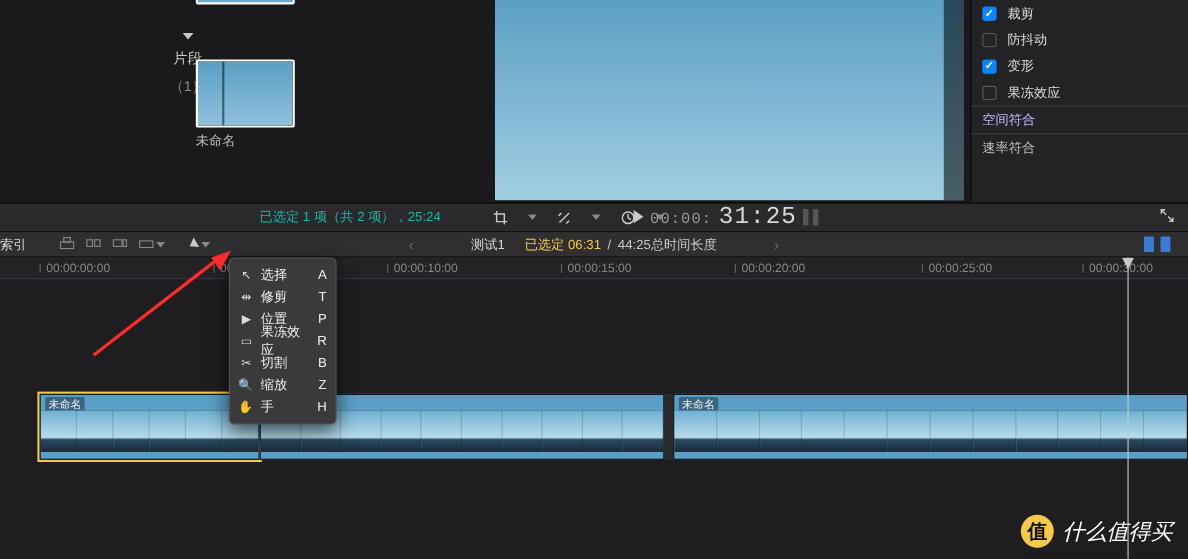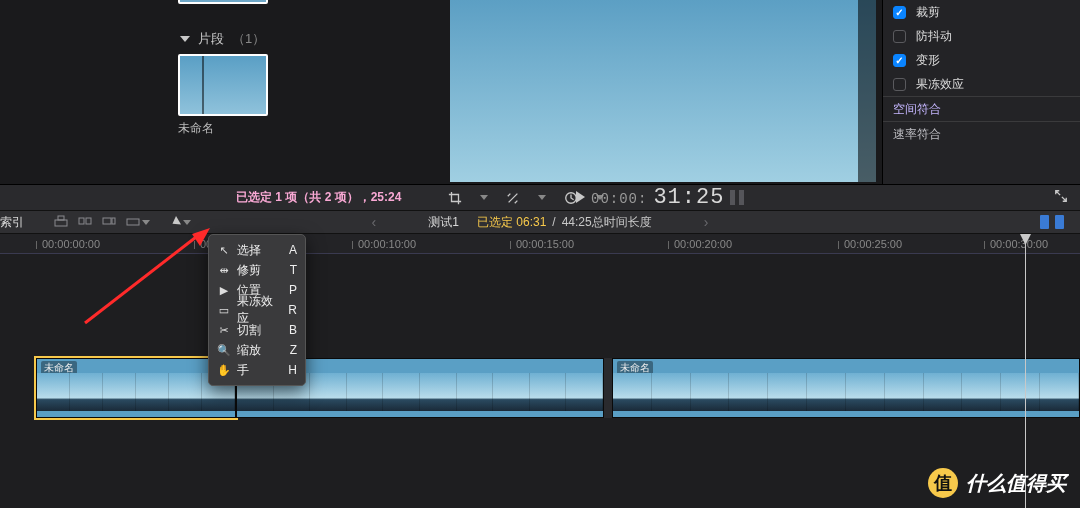--- a/index.html
+++ b/index.html
@@ -6,41 +6,41 @@
   body { width: 1080px; height: 508px; background: #1c1c1e; color: #ddd; overflow: hidden; position: relative; font-size: 12px; }
 
   
   .upper { position: absolute; left: 0; top: 0; right: 0; height: 210px; display: flex; }
   .browser-panel { width: 434px; height: 100%; background: #1a1a1c; position: relative; }
   .viewer-panel  { flex: 1; height: 100%; background: #1a1a1c; position: relative; }
   .inspector-panel { width: 198px; height: 100%; background: #232326; border-left: 1px solid #000; }
 
   
   .thumb-partial { position: absolute; left: 178px; top: -20px; width: 90px; height: 24px; background: #6fa8c8; border: 2px solid #fff; border-radius: 2px; overflow: hidden; }
-  .disclosure-row { position: absolute; left: 180px; top: 30px; color: #c8c8c8; font-size: 13px; display: flex; align-items: center; gap: 8px; }
+  .disclosure-row { position: absolute; left: 154px; top: 30px; color: #c8c8c8; font-size: 13px; display: flex; align-items: center; gap: 8px; flex-direction: column; }
   .tri-down { display: inline-block; width: 0; height: 0; border-left: 5px solid transparent; border-right: 5px solid transparent; border-top: 6px solid #c8c8c8; }
   .clip-thumb { position: absolute; left: 178px; top: 54px; width: 90px; height: 62px; border: 2px solid #fff; border-radius: 2px; overflow: hidden; }
   .clip-thumb .sky { width: 100%; height: 100%; background: linear-gradient(#5a9fc5 0%, #8fc2db 100%); position: relative; }
   .clip-thumb .line { position: absolute; left: 22px; top: 0; bottom: 0; width: 2px; background: rgba(0,0,0,.5); }
   .clip-caption { position: absolute; left: 178px; top: 120px; font-size: 12px; color: #bbb; }
 
   
   .viewer-frame { position: absolute; left: 16px; right: 6px; top: -35px; bottom: 28px; background: linear-gradient(#4f96be 0%, #a0cfe2 100%); }
   .viewer-dim-r { position: absolute; right: 0; top: 0; width: 18px; bottom: 0; background: rgba(0,0,0,.55); }
 
   
   .insp-row { height: 24px; display: flex; align-items: center; padding: 0 10px; font-size: 12px; color: #ddd; gap: 10px; }
   .insp-sep { height: 1px; background: #3a3a3c; margin: 0; }
   .chk { width: 13px; height: 13px; border-radius: 3px; border: 1px solid #5a5a5e; display: inline-flex; align-items: center; justify-content: center; }
   .chk.on { background: #0a84ff; border-color: #0a84ff; color: #fff; font-size: 10px; font-weight: bold; }
   .chk.on::after { content: "✓"; }
 
   
   .toolstrip { position: absolute; left: 0; right: 0; top: 184px; height: 26px; background: #2a2a2d; border-top: 1px solid #000; display: flex; align-items: center; font-size: 12px; }
-  .toolstrip .status { position: absolute; left: 236px; color: #f9a8d4; font-weight: bold; }
+  .toolstrip .status { position: absolute; left: 236px; color: #14b8a6; }
   .toolstrip .vicons { position: absolute; left: 448px; display: flex; align-items: center; gap: 18px; color: #c8c8c8; }
   .ic { display: inline-flex; align-items: center; width: 14px; height: 14px; }
   .tc { position: absolute; left: 576px; display: flex; align-items: baseline; gap: 6px; }
   .tc .play { display: inline-block; width: 0; height: 0; border-top: 6px solid transparent; border-bottom: 6px solid transparent; border-left: 9px solid #c8c8c8; }
   .tc .small { font-family: "Courier New", monospace; color: #9a9a9a; font-size: 14px; letter-spacing: 1px; }
   .tc .big   { font-family: "Courier New", monospace; color: #d8d8d8; font-size: 22px; letter-spacing: 1px; }
   .pausebars { position: absolute; left: 730px; display: flex; gap: 4px; }
   .pausebars span { width: 5px; height: 15px; background: #55555a; }
   .toolstrip .expand { position: absolute; right: 12px; color: #c8c8c8; }
 
@@ -84,21 +84,21 @@
   .filmstrip div { flex: 1; background: linear-gradient(#6fb0d2 0%, #b8dceb 65%, #2a4a60 70%, #1a2a38 100%); border-right: 1px solid rgba(0,0,0,.15); }
 
   .playhead { position: absolute; top: 234px; bottom: 0; width: 1px; background: #c8c8c8; z-index: 12; }
   .playhead::before { content: ""; position: absolute; left: -5px; top: 0; width: 11px; height: 11px; background: #c8c8c8; clip-path: polygon(0 0,100% 0,50% 100%); }
 
   .arrow-annot { position: absolute; left: 80px; top: 228px; width: 130px; height: 100px; pointer-events: none; z-index: 40; }
 
   
   .wm { position: absolute; right: 14px; bottom: 10px; display: flex; align-items: center; gap: 8px; z-index: 50; }
   .wm .badge { width: 30px; height: 30px; border-radius: 50%; background: #f7c94b; color: #111; font-weight: 900; font-size: 18px; display: flex; align-items: center; justify-content: center; }
-  .wm .txt { color: #fff; font-size: 20px; font-weight: 700; font-style: italic; }
+  .wm .txt { color: #fff; font-size: 20px; font-weight: 400; font-style: italic; }
 </style>
 </head>
 <body>
 
 <div class="upper">
 
   <div class="browser-panel">
     <div class="thumb-partial"></div>
     <div class="disclosure-row">
       <span class="tri-down"></span>

